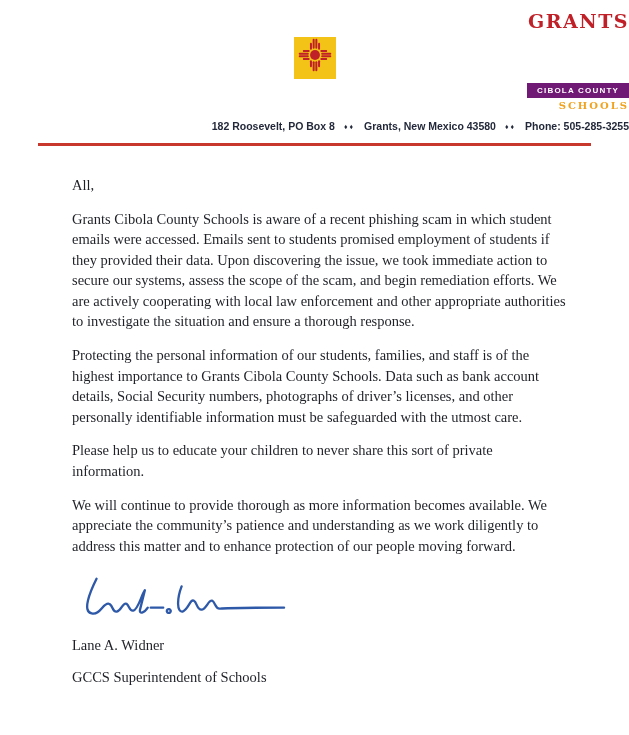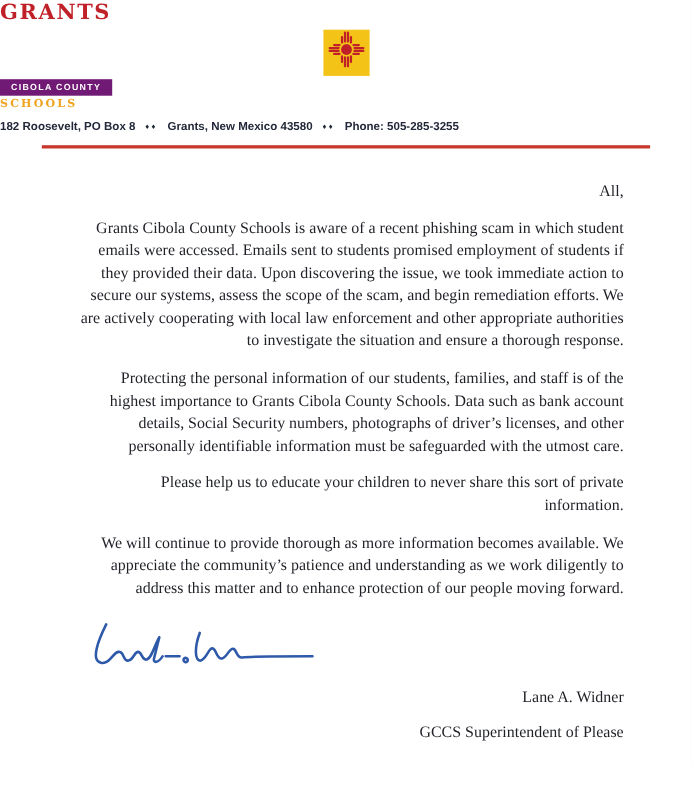--- a/index.html
+++ b/index.html
@@ -8,21 +8,21 @@
 
   .page {
     width: 629px;
     height: 735px;
     margin: 0 auto;
     background: #ffffff;
     overflow: hidden;
   }
 
   
-  .letterhead { text-align: left; }
+  .letterhead { text-align: right; padding-top: 10px; }
 
   .district {
     font-family: "DejaVu Serif", serif;
     font-weight: 700;
     font-size: 19px;
     letter-spacing: 1.5px;
     color: #C02128;
     margin-bottom: 5px;
   }
 
@@ -81,21 +81,21 @@
     background: #C8382C;
     margin: 11px 38px 0 38px;
   }
 
   
   .letter-body {
     padding: 29px 62px 0 72px;
     color: #1F2127;
     font-size: 14.5px;
     line-height: 1.42;
-    text-align: right;
+    text-align: left;
   }
   .letter-body p { margin: 0 0 13px 0; }
   .letter-body p.salutation { margin-bottom: 13px; }
   .letter-body p.closing { margin-top: 6px; margin-bottom: 2px; }
 
   .signature {
     height: 58px;
     margin: 2px 0 8px 0;
   }
   .signature svg { display: block; }
@@ -169,17 +169,17 @@
                  M80 40 L93 40
                  M100 45 A2 2 0 1 1 100.3 44.7
                  M112 18 C107 31 107 45 113 44 C119 42 121 30 125 33
                  C128 35 128 43 133 42 C138 41 140 31 144 33
                  C147 35 147 42 152 41 C160 40 176 40 218 40" fill="none" stroke="#2E59A8" stroke-width="2.4" stroke-linecap="round" stroke-linejoin="round"></path>
       </svg>
     </div>
 
     <p class="signer-name">Lane A. Widner</p>
 
-    <p class="signer-title">GCCS Superintendent of Please</p>
+    <p class="signer-title">GCCS Superintendent of Schools</p>
 
   </main>
 
 </div>
 
 </body></html>

